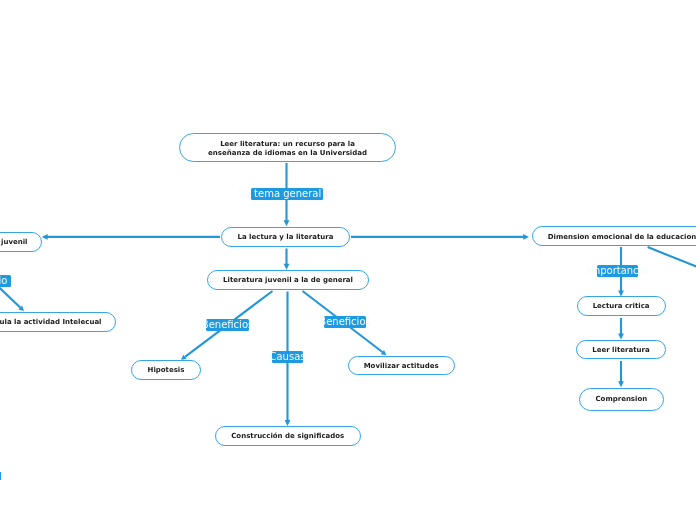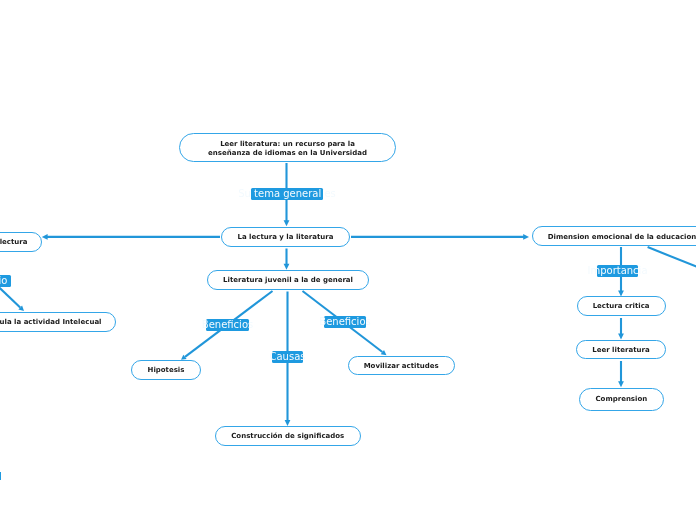--- a/index.html
+++ b/index.html
@@ -85,21 +85,21 @@
 
 <div class="node" style="left:576.4px;top:320.2px;width:89.2px;height:19.1px;">
   <span>Leer literatura</span>
 </div>
 
 <div class="node" style="left:578.9px;top:367.5px;width:84.9px;height:23px;">
   <span>Comprension</span>
 </div>
 
 <div class="node" style="left:-70px;top:212px;width:112px;height:19.5px;justify-content:flex-end;padding-right:13.5px;">
-  <span>lectura</span>
+  <span>juvenil</span>
 </div>
 
 <div class="node" style="left:-70px;top:292px;width:186px;height:20px;justify-content:flex-end;padding-right:13.5px;">
   <span>ula la actividad Intelecual</span>
 </div>
 
 <div class="label" style="left:251px;top:168px;width:72px;height:12px;">
   <span>Su tema general es</span>
 </div>
 

